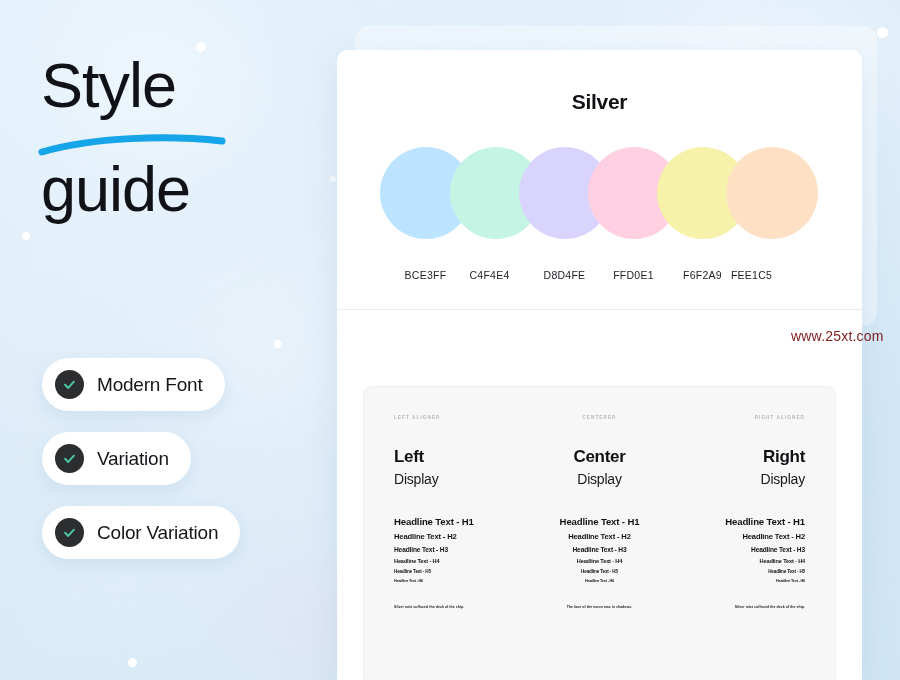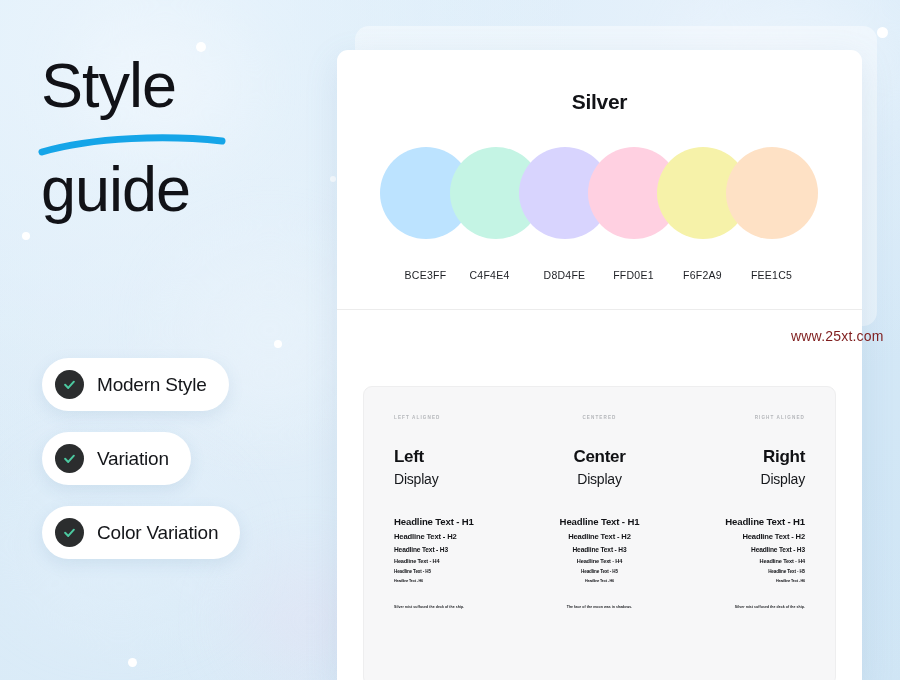--- a/index.html
+++ b/index.html
@@ -165,21 +165,21 @@
   </svg>
 
   <div class="pills">
 
     <div class="pill">
       <span class="pill-check">
         <svg width="15" height="15" viewBox="0 0 24 24">
           <path d="M5 12.5 L10 17.5 L19 7.5" fill="none" stroke="#4CC9A0" stroke-width="3.2" stroke-linecap="round" stroke-linejoin="round"></path>
         </svg>
       </span>
-      <span class="pill-label">Modern Style</span>
+      <span class="pill-label">Modern Font</span>
     </div>
 
     <div class="pill">
       <span class="pill-check">
         <svg width="15" height="15" viewBox="0 0 24 24">
           <path d="M5 12.5 L10 17.5 L19 7.5" fill="none" stroke="#4CC9A0" stroke-width="3.2" stroke-linecap="round" stroke-linejoin="round"></path>
         </svg>
       </span>
       <span class="pill-label">Variation</span>
     </div>
@@ -214,21 +214,21 @@
         <div class="swatch" style="left:277px; z-index:5; background:#F6F2A9;"></div>
         <div class="swatch" style="left:346px; z-index:6; background:#FEE1C5;"></div>
       </div>
 
       <div class="hexrow">
         <div class="hex" style="left:0px;">BCE3FF</div>
         <div class="hex" style="left:64px;">C4F4E4</div>
         <div class="hex" style="left:139px;">D8D4FE</div>
         <div class="hex" style="left:208px;">FFD0E1</div>
         <div class="hex" style="left:277px;">F6F2A9</div>
-        <div class="hex" style="left:346px;">FEE1C5</div>
+        <div class="hex" style="left:326px;">FEE1C5</div>
       </div>
 
       <div class="divider"></div>
     </div>
 
     <div class="type-sec">
 
       <div class="type-panel">
 
         <div class="col l">

